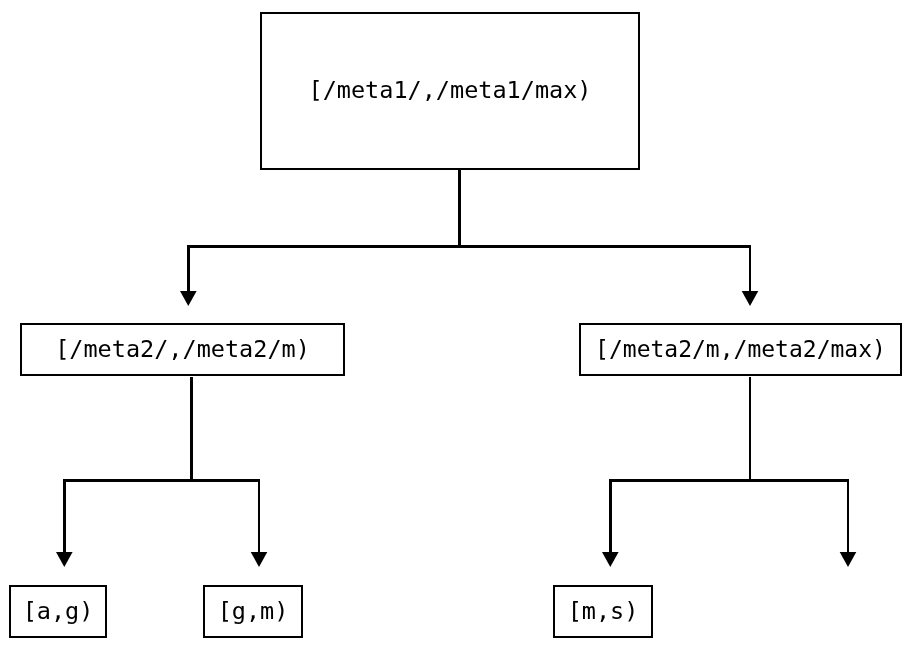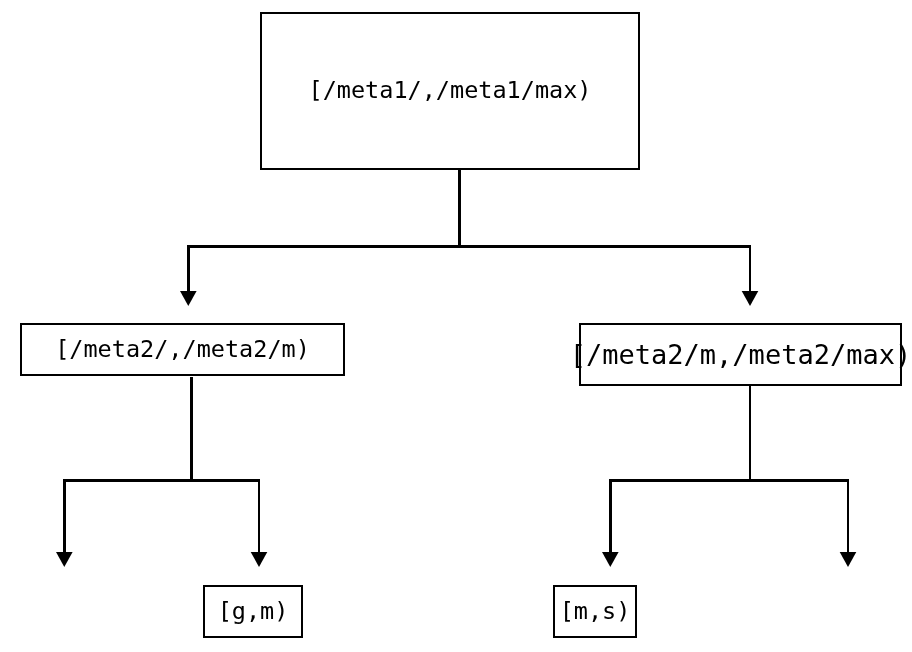--- a/index.html
+++ b/index.html
@@ -45,43 +45,43 @@
     left: 20px;
     top: 323px;
     width: 325px;
     height: 53px;
     font-size: 23.5px;
   }
   #node-mid-right {
     left: 579px;
     top: 323px;
     width: 323px;
-    height: 63px;
-    font-size: 27px;
+    height: 53px;
+    font-size: 23px;
   }
   
   #node-leaf-ag {
     left: 9px;
     top: 585px;
     width: 98px;
     height: 53px;
     font-size: 23.5px;
   }
   #node-leaf-gm {
     left: 203px;
     top: 585px;
     width: 100px;
     height: 53px;
     font-size: 23.5px;
     justify-content: center;
   }
   #node-leaf-ms {
     left: 553px;
     top: 585px;
-    width: 84px;
+    width: 100px;
     height: 53px;
     font-size: 23.5px;
   }
   #node-leaf-smax {
     left: 777px;
     top: 585px;
     width: 126px;
     height: 53px;
     font-size: 23.5px;
   }
@@ -143,20 +143,23 @@
   </div>
 
   <div class="node" id="node-mid-left">
     <span class="node-label">[/meta2/,/meta2/m)</span>
   </div>
 
   <div class="node" id="node-mid-right">
     <span class="node-label">[/meta2/m,/meta2/max)</span>
   </div>
 
+  <div class="node" id="node-leaf-ag">
+    <span class="node-label">[a,g)</span>
+  </div>
 
   <div class="node" id="node-leaf-gm">
     <span class="node-label">[g,m)</span>
   </div>
 
   <div class="node" id="node-leaf-ms">
     <span class="node-label">[m,s)</span>
   </div>
 
 

